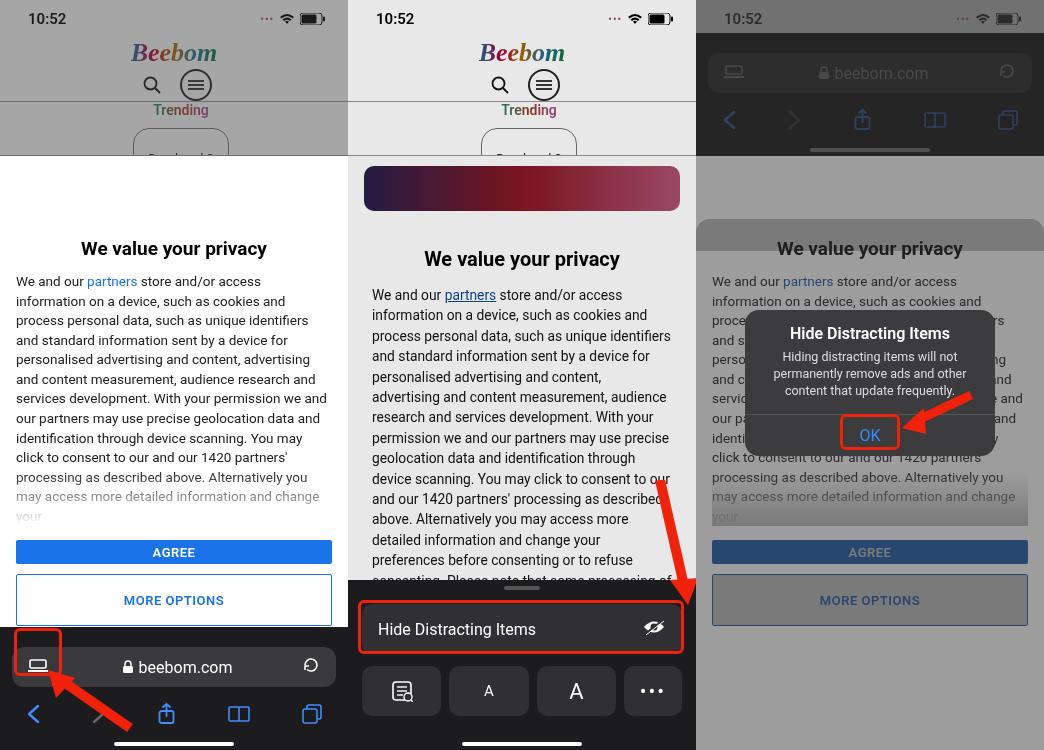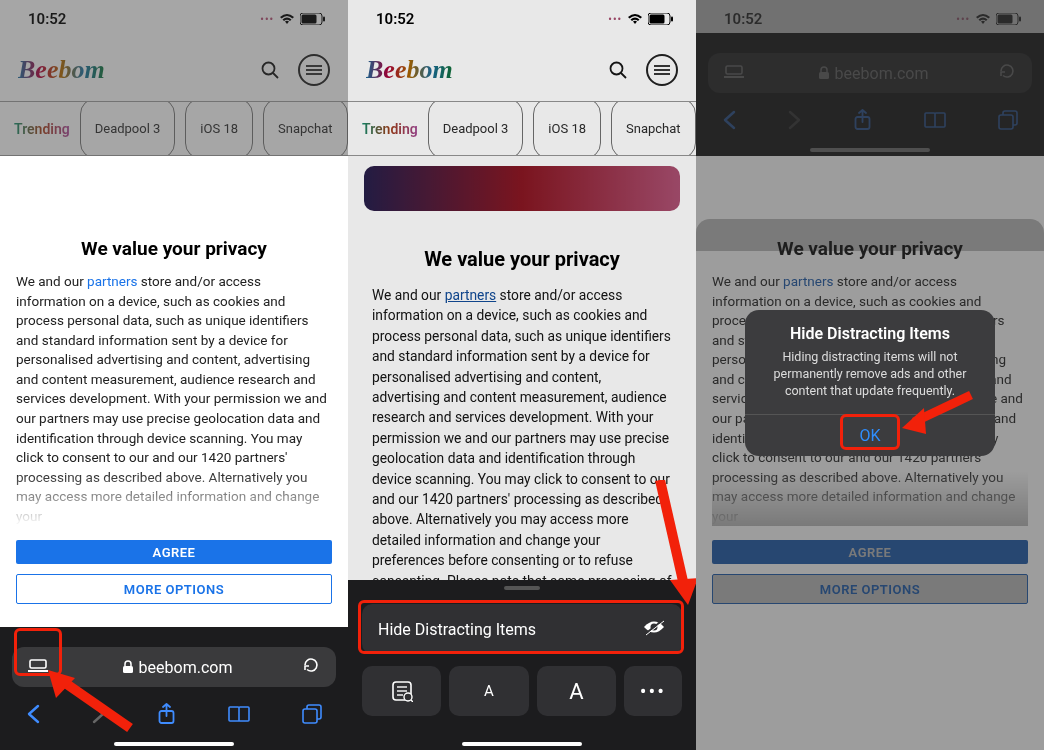--- a/index.html
+++ b/index.html
@@ -6,40 +6,40 @@
   body { background: #fff; width: 1044px; height: 750px; overflow: hidden; display: flex; }
   .panel { width: 348px; height: 750px; position: relative; overflow: hidden; }
 
   
   .status-bar { height: 38px; display: flex; align-items: center; justify-content: space-between; padding: 0 22px 0 28px; font-size: 15px; font-weight: 600; gap: 28px; }
   .status-right { display: flex; align-items: center; gap: 5px; }
   .dots { font-size: 10px; letter-spacing: 1px; color: #f7a; }
   .wifi-icon, .battery-icon { display: inline-flex; align-items: center; }
 
   
-  .site-header { height: 63px; display: flex; align-items: center; justify-content: space-between; padding: 0 18px; }
+  .site-header { height: 63px; display: flex; align-items: center; justify-content: space-between; padding: 0 18px; flex-direction: column; }
   .logo { font-size: 26px; font-weight: 700; font-style: italic; background: linear-gradient(90deg,#2aa3e8,#f05,#f90,#2aa3e8,#19a84e); -webkit-background-clip: text; background-clip: text; color: transparent; font-family: "Brush Script MT", cursive; }
   .header-actions { display: flex; align-items: center; gap: 12px; }
   .search-btn, .menu-btn { width: 32px; height: 32px; display: flex; align-items: center; justify-content: center; border-radius: 50%; }
   .menu-btn { border: 2px solid #333; }
 
   
-  .trending-bar { height: 55px; display: flex; align-items: center; padding-left: 14px; gap: 10px; border-top: 1px solid #e2e2e2; border-bottom: 1px solid #e2e2e2; white-space: nowrap; overflow: hidden; }
+  .trending-bar { height: 55px; display: flex; align-items: center; padding-left: 14px; gap: 10px; border-top: 1px solid #e2e2e2; border-bottom: 1px solid #e2e2e2; white-space: nowrap; overflow: hidden; flex-direction: column; }
   .trending-label { font-size: 14px; font-weight: 600; background: linear-gradient(90deg,#1dd1a1,#ee5A24,#f368e0); -webkit-background-clip: text; background-clip:text; color: transparent; }
   .pill { border: 1px solid #aaa; border-radius: 16px; padding: 22px 14px; font-size: 13px; color: #444; }
 
   
   .privacy-sheet { position: absolute; left: 0; right: 0; bottom: 0; background: #fff; border-radius: 14px 14px 0 0; padding: 18px 16px 14px; }
   .privacy-title { font-size: 19px; font-weight: 700; text-align: center; margin-bottom: 12px; }
   .privacy-body { font-size: 13.5px; line-height: 1.45; color: #222; overflow: hidden; }
   .privacy-body a { color: #1a73e8; text-decoration: none; }
   .fade-out { position: relative; }
   .fade-out::after { content:""; position:absolute; left:0; right:0; bottom:0; height:55px; background: linear-gradient(to bottom, rgba(255,255,255,0), #fff); }
   .btn-agree { width: 100%; height: 24px; background: #1a73e8; color: #fff; font-size: 13px; font-weight: 600; border: none; border-radius: 2px; margin-top: 14px; letter-spacing: 0.5px; }
-  .btn-more { width: 100%; height: 30px; background: #fff; color: #1a73e8; font-size: 13px; font-weight: 600; border: 1px solid #1a73e8; border-radius: 2px; margin-top: 10px; letter-spacing: 0.5px; }
+  .btn-more { width: 100%; height: 52px; background: #fff; color: #1a73e8; font-size: 13px; font-weight: 600; border: 1px solid #1a73e8; border-radius: 2px; margin-top: 10px; letter-spacing: 0.5px; }
 
   
   .url-bar { position:absolute; bottom: 63px; left: 12px; right: 12px; height: 40px; background: #3a3a3c; border-radius: 12px; display: flex; align-items: center; padding: 0 12px; color: #fff; font-size: 16px; }
   .reader-icon-wrap { position: relative; width: 28px; height: 28px; display:flex; align-items:center; justify-content:center; }
   .url-text { flex:1; text-align:center; display:flex; align-items:center; justify-content:center; gap:5px; }
   .reload-icon { width:22px; }
   .nav-bar { position: absolute; bottom: 12px; left:0; right:0; height:44px; display:flex; align-items:center; justify-content:space-around; color:#3f8cff; }
   .nav-bar .disabled { color:#666; }
   .home-indicator { position:absolute; bottom:4px; left:50%; transform:translateX(-50%); width:120px; height:4px; background:#fff; border-radius:3px; }
   .bottom-dark { position:absolute; bottom:0; left:0; right:0; height:123px; background:#1c1c1e; }

